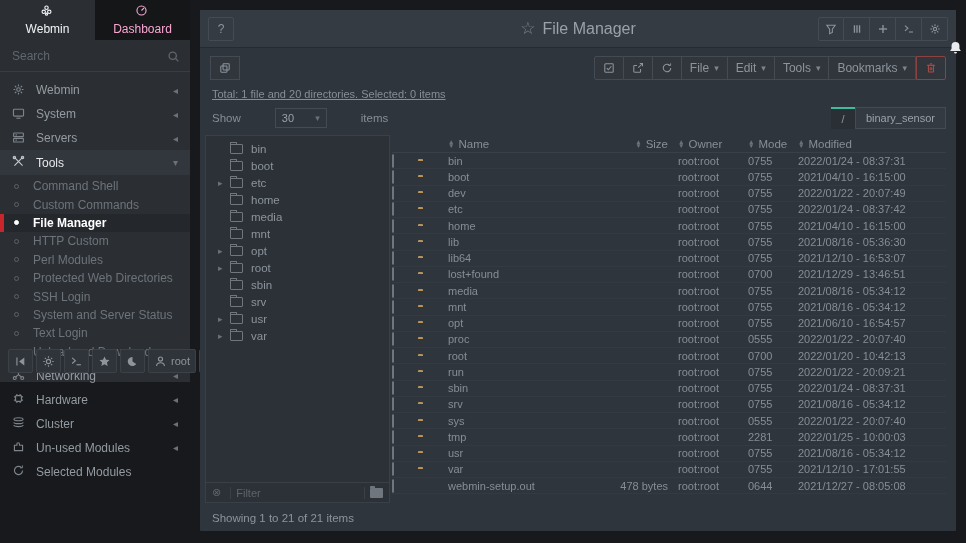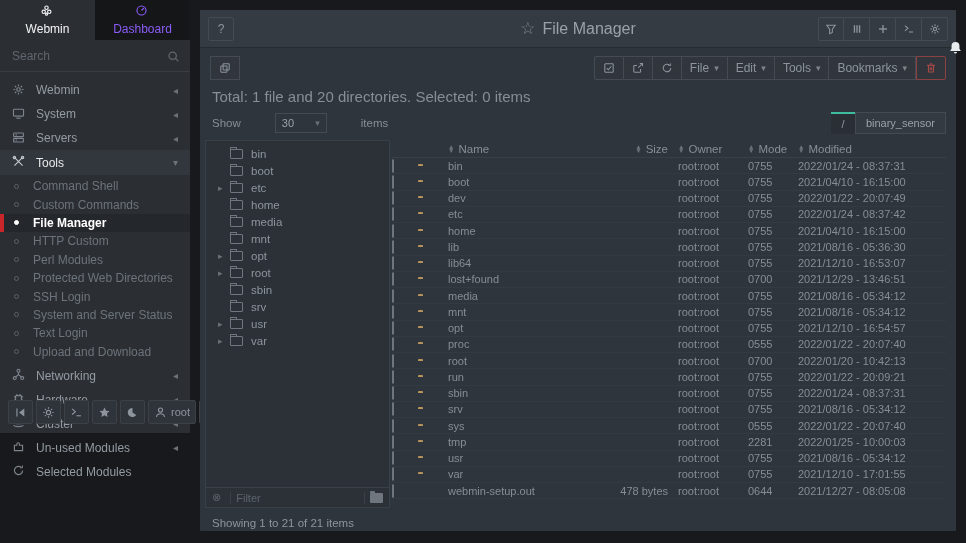--- a/index.html
+++ b/index.html
@@ -1,23 +1,23 @@
 <!DOCTYPE html>
 <html><head>
 <meta charset="utf-8">
 <style>
   * { box-sizing: border-box; margin: 0; padding: 0; }
   html,body { width:966px; height:543px; overflow:hidden; }
   body { font-family:"Liberation Sans","DejaVu Sans",sans-serif; background:#17191c; color:#9aa1a8; font-size:12px; }
   .app { display:flex; width:966px; height:543px; position:relative; }
 
   
-  .sidebar { width:190px; min-width:190px; background:#2b2f34; position:relative; height:433px; }
+  .sidebar { width:190px; min-width:190px; background:#2b2f34; position:relative; height:382px; }
   .tabs { display:flex; height:40px; }
-  .tab { flex:1; display:flex; flex-direction:column; align-items:center; justify-content:center; gap:2px; cursor:pointer; color:#8b5cf6; background:#141618; font-size:12px; }
+  .tab { flex:1; display:flex; flex-direction:column; align-items:center; justify-content:center; gap:2px; cursor:pointer; color:#f9a8d4; background:#141618; font-size:12px; }
   .tab.active { background:#2b2f34; color:#f2f4f6; }
   .tab .ticon { width:16px; height:16px; display:block; }
   .search-row { display:flex; align-items:center; padding:9px 12px 8px 12px; border-bottom:1px solid #383d43; }
   .search-row input { flex:1; background:transparent; border:none; outline:none; color:#aab1b8; font-size:12px; font-family:inherit; }
   .search-row input::placeholder { color:#60666d; }
   .search-row .icon { color:#60666d; }
 
   nav { padding-top:6px; }
   .cat { display:flex; align-items:center; height:24px; padding:0 12px; color:#949ba2; cursor:pointer; }
   .cat .cicon { width:15px; height:15px; margin-right:9px; color:#7d848b; flex:none; }
@@ -54,21 +54,21 @@
   .toolbar { display:flex; align-items:center; padding:8px 10px 6px 10px; flex:none; }
   .tbtn { min-width:26px; height:24px; border:1px solid #454b53; background:#31363d; color:#8d949b; display:flex; align-items:center; justify-content:center; gap:5px; cursor:pointer; font-size:12px; padding:0 8px; }
   .tbtn svg { width:12px; height:12px; }
   .tool-right { margin-left:auto; display:flex; }
   .tool-right .tbtn { border-left-width:0; }
   .tool-right .tbtn:first-child { border-left-width:1px; border-radius:2px 0 0 2px; }
   .tool-right .tbtn:last-child { border-radius:0 2px 2px 0; }
   .tbtn.trash { border:1px solid #8b4240; color:#a94a48; }
   .tbtn .dcaret { font-size:9px; color:#7d848b; }
 
-  .total-row { padding:2px 12px 0 12px; font-size:15px; color:#878e95; flex:none; }
+  .total-row { padding:2px 12px 0 12px; font-size:11px; color:#878e95; flex:none;text-decoration:underline; }
   .controls-row { display:flex; align-items:center; padding:7px 10px 6px 12px; flex:none;gap:27px; }
   .show-label, .items-label { font-size:11.5px; color:#878e95; }
   .show-select { width:52px; height:20px; border:1px solid #454b53; background:#2f353c; color:#9aa1a8; font-size:11px; display:flex; align-items:center; padding:0 6px; margin:0 7px; cursor:pointer; }
   .show-select .dcaret { margin-left:auto; font-size:9px; color:#6b7177; }
   .crumbs { margin-left:auto; display:flex; }
   .crumb-root { min-width:24px; height:22px; background:#2a2f35; border-top:2px solid #3dbd9e; color:#8d949b; display:flex; align-items:center; justify-content:center; font-size:11px; cursor:pointer; padding:0 8px; }
   .crumb-item { height:22px; border:1px solid #454b53; background:#343a41; color:#9aa1a8; display:flex; align-items:center; font-size:11px; padding:0 10px; cursor:pointer; }
 
   .split { display:flex; padding:0 10px 0 5px; flex:1; align-items:flex-start; }
   .tree-panel { width:185px; min-width:185px; border:1px solid #3a4047; background:#2c3138; height:368px; display:flex; flex-direction:column; margin-right:2px; }
@@ -675,21 +675,21 @@
                 <div class="cell-mode">0755</div>
                 <div class="cell-modified">2021/08/16 - 05:34:12</div>
               </div>
               <div class="tgrid trow">
                 <div class=""><span class="cb"></span></div>
                 <div class=""><span class="ficon"></span></div>
                 <div class="cell-name">opt</div>
                 <div class="cell-size"></div>
                 <div class="cell-owner">root:root</div>
                 <div class="cell-mode">0755</div>
-                <div class="cell-modified">2021/12/10 - 16:54:57</div>
+                <div class="cell-modified">2021/06/10 - 16:54:57</div>
               </div>
               <div class="tgrid trow">
                 <div class=""><span class="cb"></span></div>
                 <div class=""><span class="ficon"></span></div>
                 <div class="cell-name">proc</div>
                 <div class="cell-size"></div>
                 <div class="cell-owner">root:root</div>
                 <div class="cell-mode">0555</div>
                 <div class="cell-modified">2022/01/22 - 20:07:40</div>
               </div>

